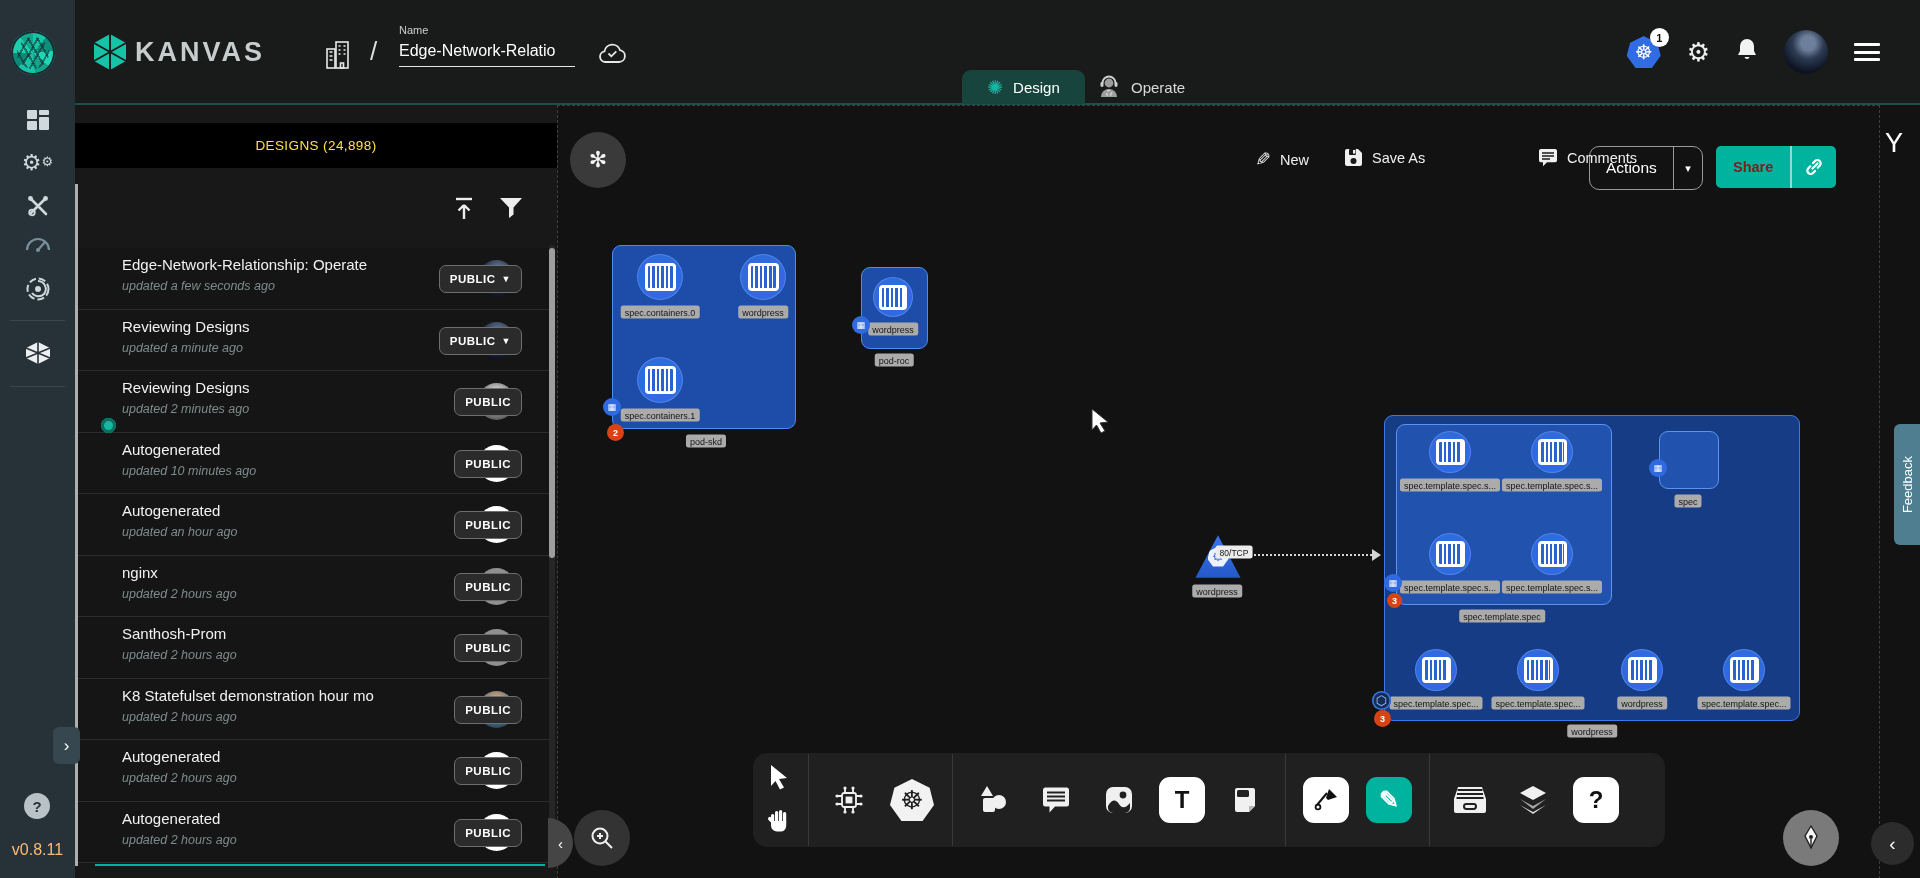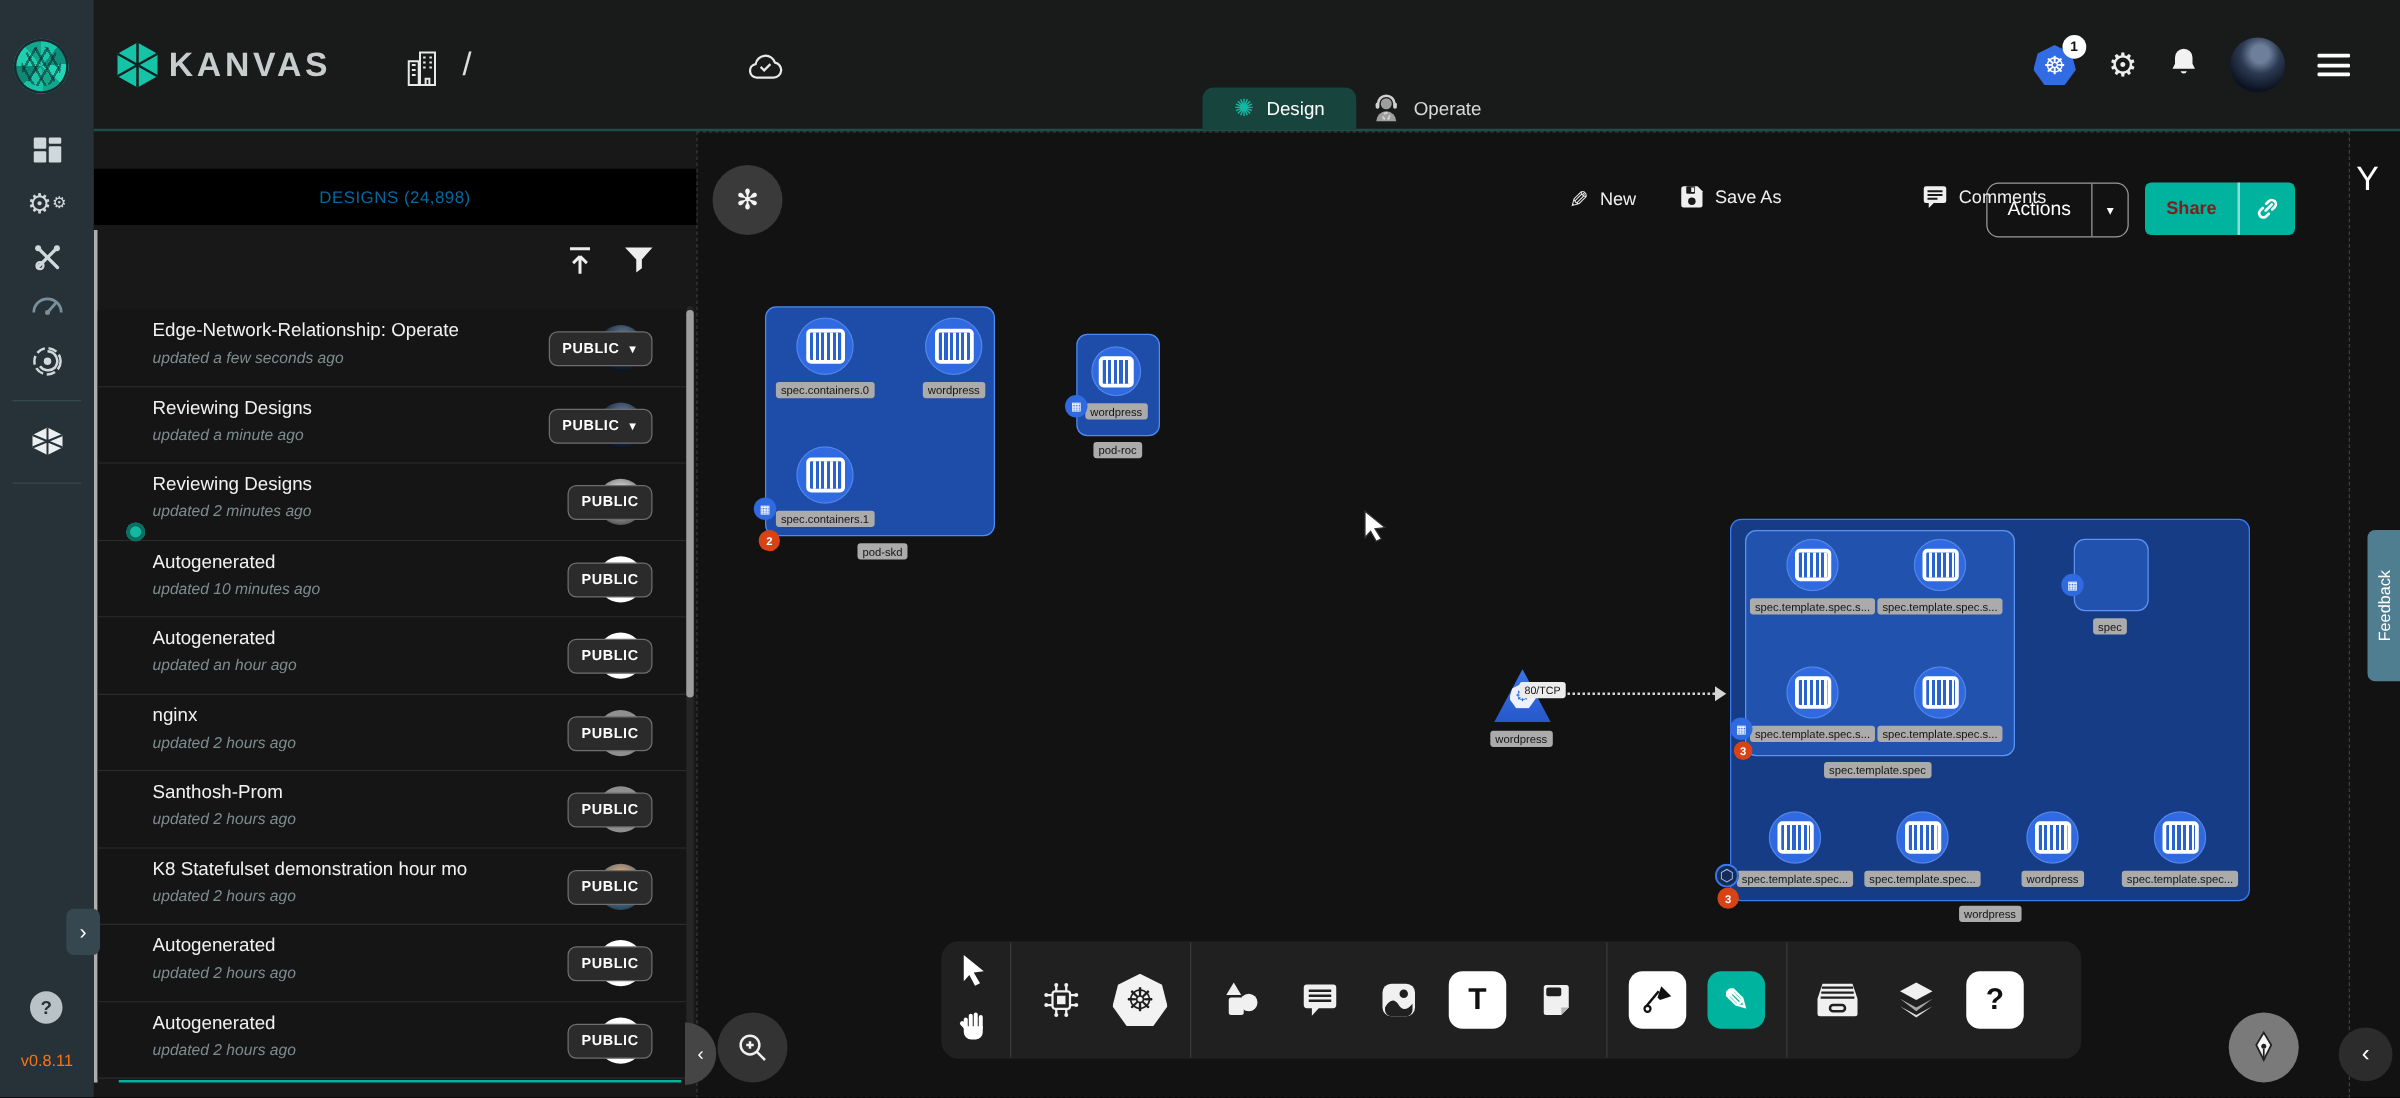--- a/index.html
+++ b/index.html
@@ -17,21 +17,21 @@
   .side-logo:after{content:"";position:absolute;inset:6px;border-radius:50%;
       background:repeating-linear-gradient(60deg,rgba(20,40,45,.55) 0 2px,transparent 2px 8px),
                  repeating-linear-gradient(-60deg,rgba(20,40,45,.55) 0 2px,transparent 2px 8px);}
   .side-ic{position:absolute;left:0;width:75px;height:34px;display:flex;align-items:center;justify-content:center;cursor:pointer;}
   .side-ic svg{display:block;}
   .side-div{position:absolute;left:10px;width:55px;height:1px;background:#37474f;}
   .expand-btn{position:absolute;left:53px;top:727px;width:27px;height:37px;background:#37474f;
       border-radius:6px;display:flex;align-items:center;justify-content:center;color:#fff;font-size:17px;z-index:60;cursor:pointer;}
   .help-btn{position:absolute;left:24px;top:793px;width:26px;height:26px;border-radius:50%;background:#b9c2c6;
       color:#263238;font-weight:bold;font-size:15px;display:flex;align-items:center;justify-content:center;cursor:pointer;}
-  .version{position:absolute;left:0;top:841px;width:75px;text-align:center;font-size:13px;color:#f97316;}
+  .version{position:absolute;left:0;top:841px;width:75px;text-align:center;font-size:16px;color:#fdba74;}
 
   
   .header{left:75px;top:0;width:1845px;height:103px;background:#191a1a;border-bottom:2px solid #1d4f48;z-index:30;}
   .brand{position:absolute;left:18px;top:33px;display:flex;align-items:center;gap:8px;}
   .brand-text{font-size:27px;font-weight:bold;letter-spacing:3px;color:#c7cccd;}
   .hdr-building{position:absolute;left:250px;top:40px;}
   .hdr-slash{position:absolute;left:295px;top:36px;font-size:26px;color:#ddd;font-weight:300;}
   .name-wrap{position:absolute;left:324px;top:24px;width:180px;}
   .name-label{font-size:11px;color:#cfcfcf;}
   .name-input{margin-top:6px;width:176px;background:transparent;border:none;border-bottom:1.5px solid #e6e6e6;
@@ -54,22 +54,22 @@
   .tab{position:absolute;top:70px;height:34px;display:flex;align-items:center;gap:10px;z-index:35;cursor:pointer;}
   .tab-design{left:962px;width:123px;background:#17453e;border-radius:9px 9px 0 0;justify-content:center;}
   .tab-design .lbl{font-size:15px;color:#fff;}
   .spiral{color:#16b7a2;font-size:19px;line-height:1;}
   .tab-operate{left:1097px;width:116px;}
   .tab-operate .lbl{font-size:15px;color:#d9d9d9;}
 
   
   .panel{left:75px;top:105px;width:482px;height:773px;background:#181818;z-index:20;}
   .panel-edge{position:absolute;left:0;top:79px;width:3px;height:682px;background:#c9c9c9;opacity:.85;}
-  .panel-title{position:absolute;left:0;top:18px;width:482px;height:45px;background:#000;color:#0369a1;
-      display:flex;align-items:center;justify-content:center;font-size:13.5px;letter-spacing:.4px;margin-top:12px;}
+  .panel-title{position:absolute;left:0;top:18px;width:482px;height:45px;background:#000;color:#fde047;
+      display:flex;align-items:center;justify-content:center;font-size:13.5px;letter-spacing:.4px;}
   .search-box{position:absolute;left:20px;top:84px;width:348px;height:41px;border:1px solid #5a5a5a;border-radius:9px;
       background:#1f1f1f;display:flex;align-items:center;}
   .search-box input{flex:1;background:transparent;border:none;outline:none;color:#ddd;font-size:15px;
       padding:0 8px 0 14px;font-family:"Liberation Sans",sans-serif;}
   .search-ic{margin-right:12px;}
   .pn-ic{position:absolute;top:92px;cursor:pointer;}
   .list{position:absolute;left:3px;top:143px;width:471px;height:616px;overflow:hidden;}
   .row{height:60.5px;background:#151515;border-bottom:1px solid #2c2c2c;position:relative;cursor:pointer;}
   .row .ttl{position:absolute;left:44px;top:8px;width:280px;font-size:15px;color:#f2f2f2;
       white-space:nowrap;overflow:hidden;}
@@ -172,20 +172,24 @@
     <span class="hdr-building">
       <svg width="28" height="30" viewBox="0 0 28 30">
         <g stroke="#e8e8e8" stroke-width="1.6" fill="none">
           <rect x="2" y="9" width="8" height="19"></rect>
             <rect x="11" y="2" width="12" height="26"></rect>
           <path d="M4.5 12h3M4.5 16h3M4.5 20h3M13.5 6h2M18.5 6h2M13.5 10h2M18.5 10h2M13.5 14h2M18.5 14h2M15.5 23v5h3v-5z"></path>
         </g>
       </svg>
     </span>
     <span class="hdr-slash">/</span>
+    <div class="name-wrap">
+      <div class="name-label">Name</div>
+      <input class="name-input" value="Edge-Network-Relatio" style="">
+    </div>
     <span class="hdr-cloud">
       <svg width="30" height="22" viewBox="0 0 30 22">
         <path d="M8 20h14a6 6 0 0 0 1-11.9 8 8 0 0 0-15.5 1.2A5.4 5.4 0 0 0 8 20z" fill="none" stroke="#e8e8e8" stroke-width="1.8"></path>
         <path d="M11.5 11.5l2.8 2.8 5-5" fill="none" stroke="#e8e8e8" stroke-width="1.8"></path>
       </svg>
     </span>
     <div class="hdr-right">
       <span class="k8s-ctx">
         <span class="hept">
             <span>☸</span>

